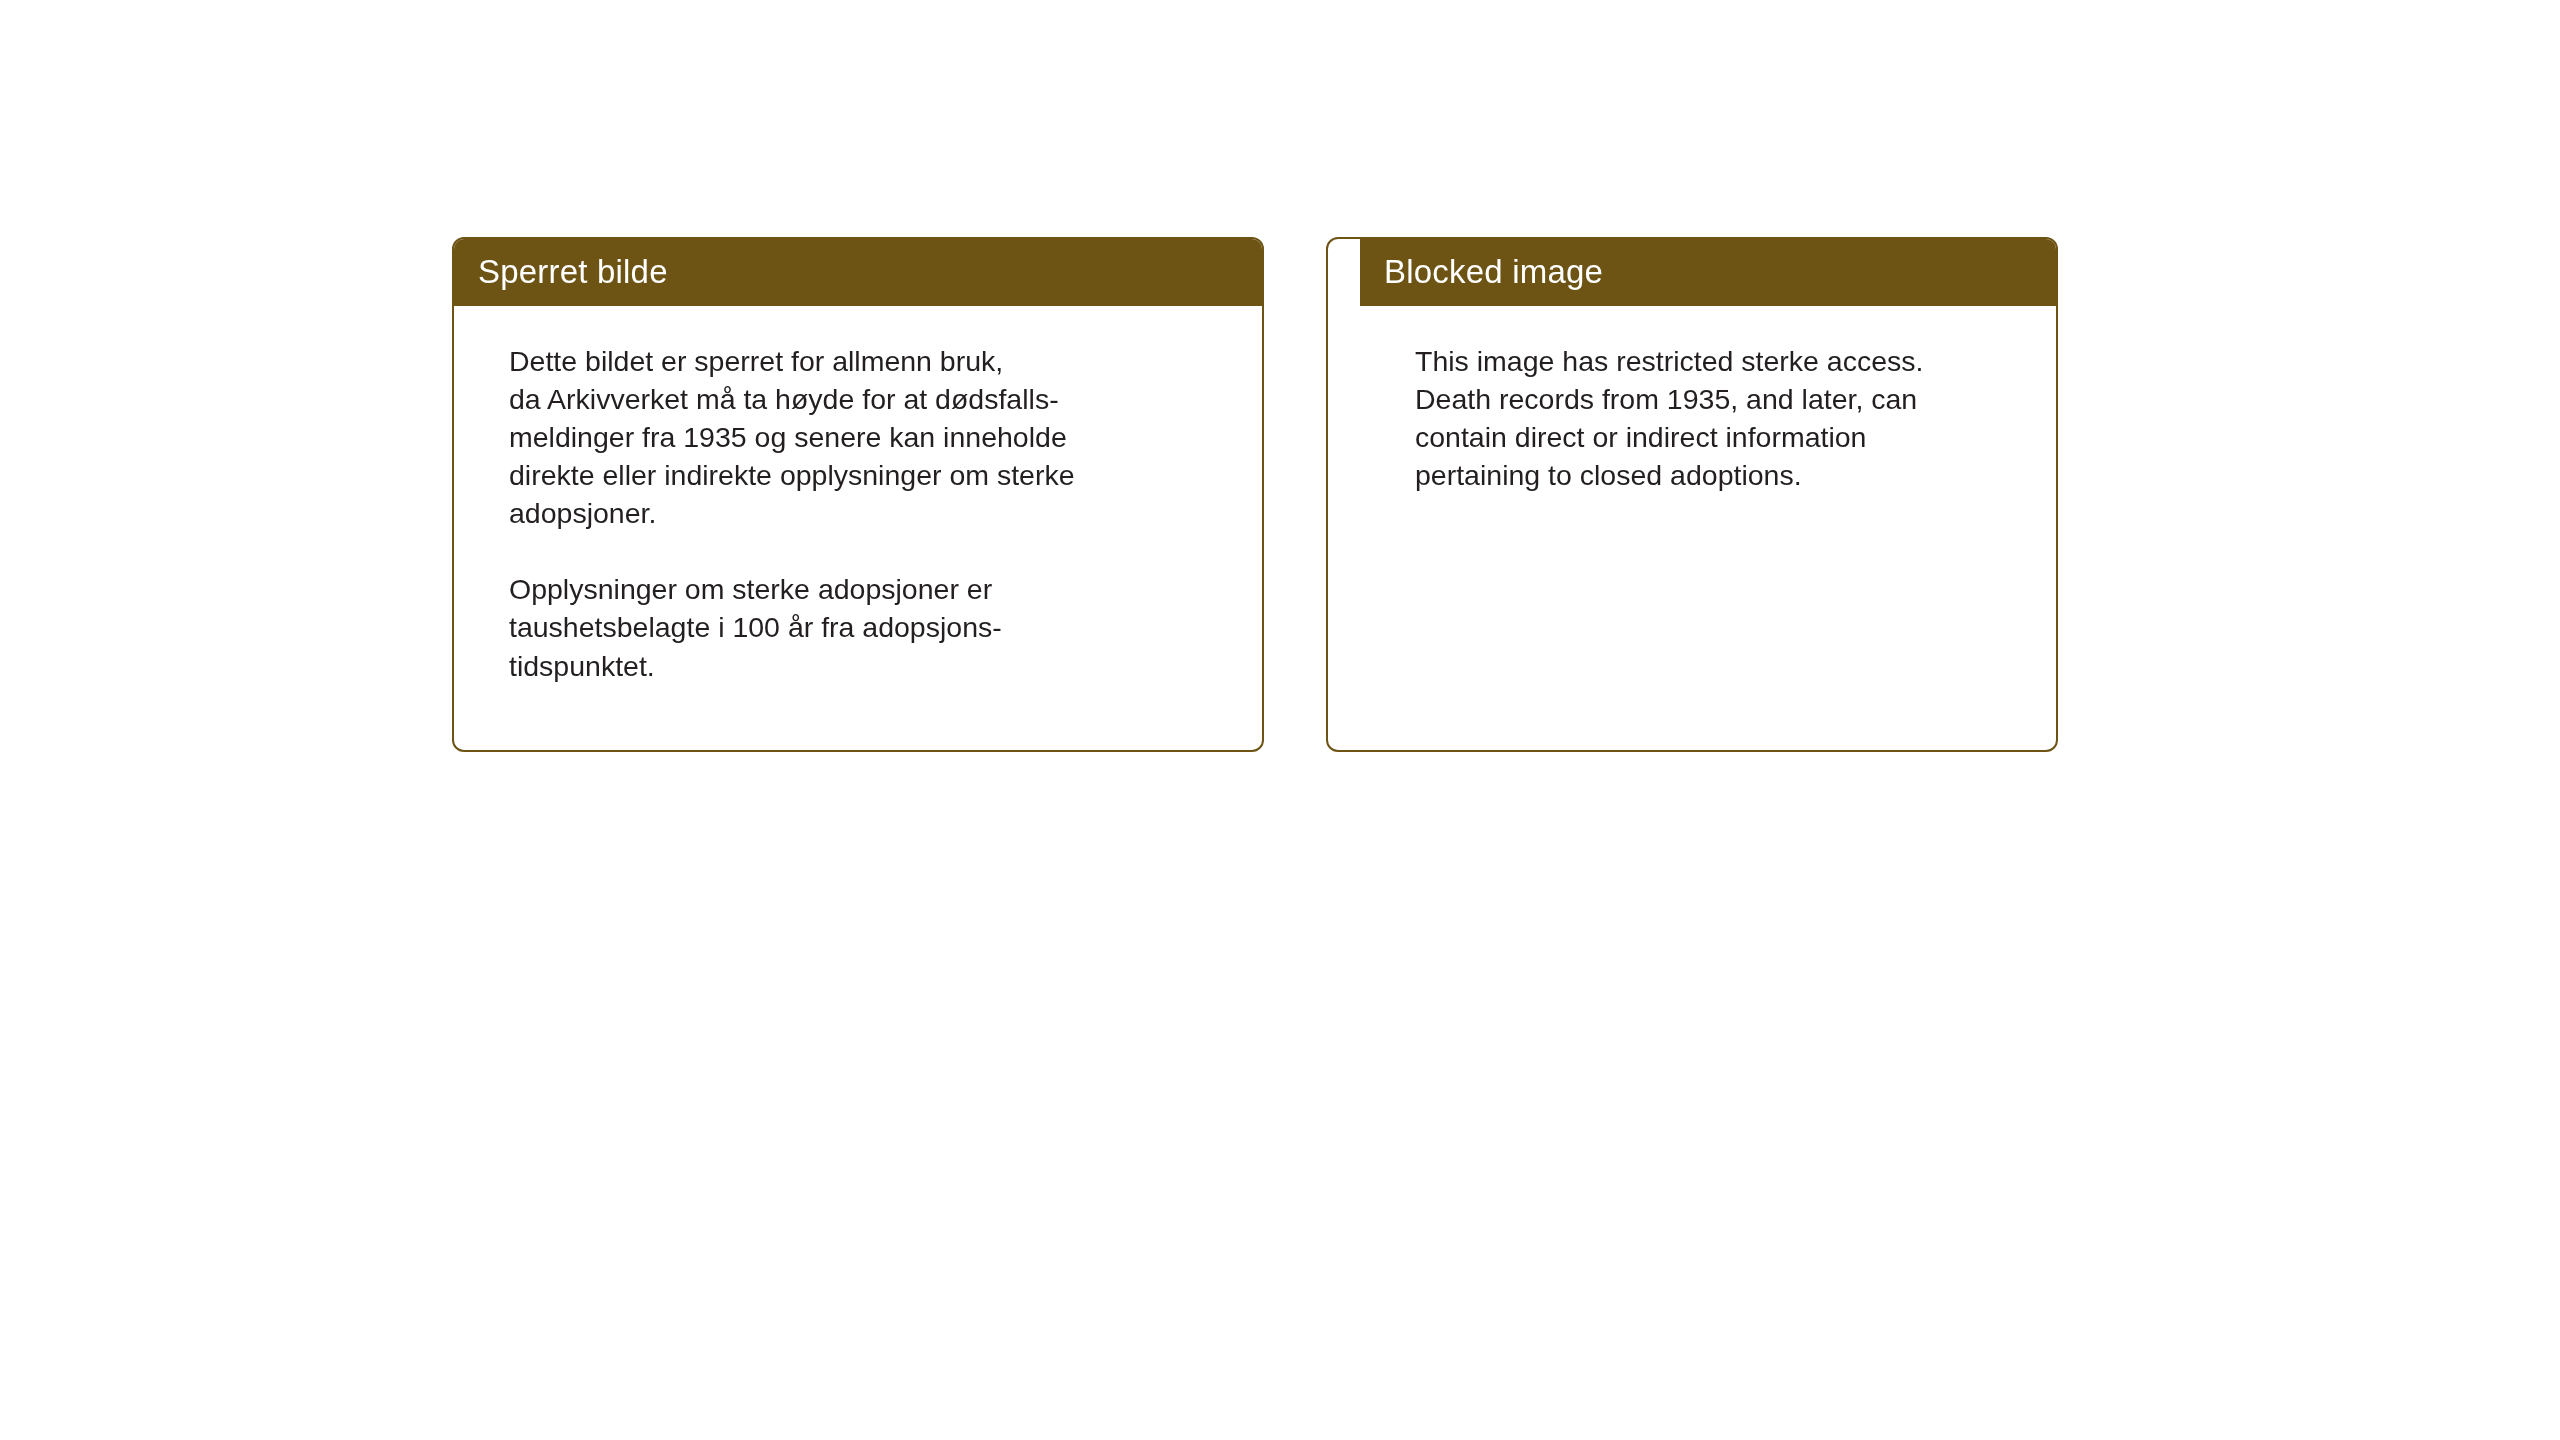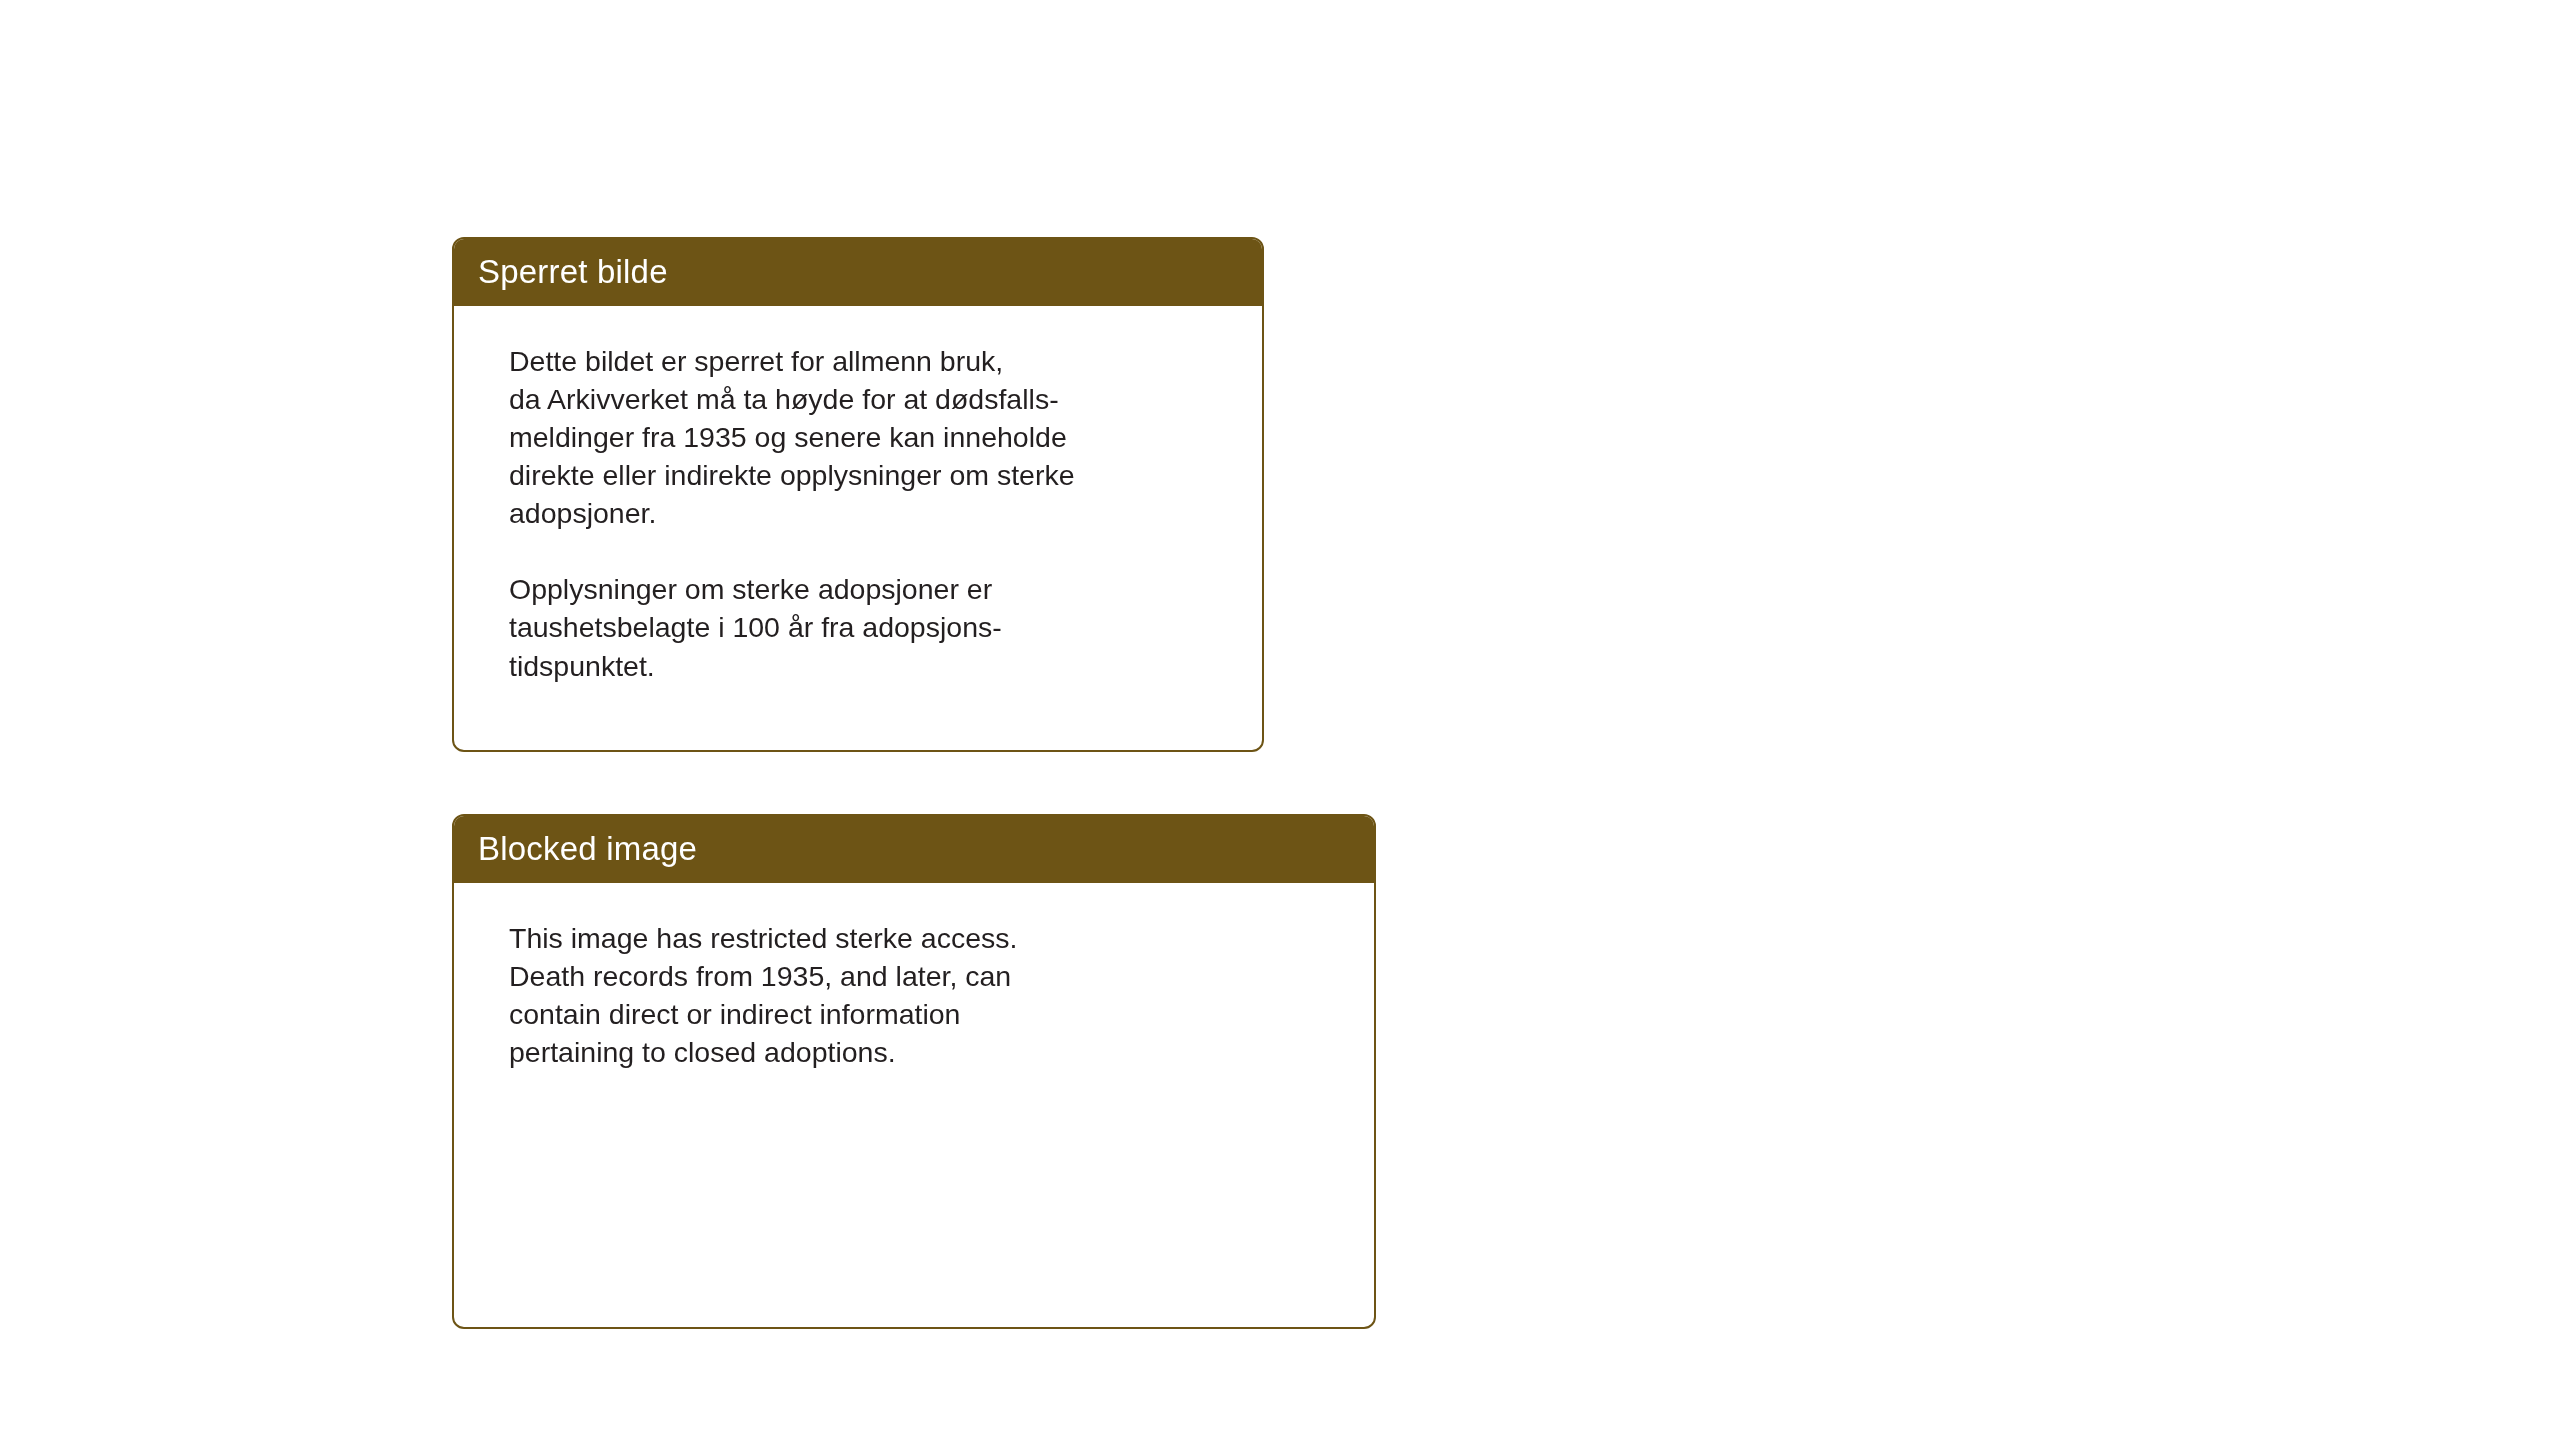--- a/index.html
+++ b/index.html
@@ -19,41 +19,42 @@
     position: relative;
     width: 2560px;
     height: 1440px;
   }
 
   .panels {
     position: absolute;
     left: 452px;
     top: 237px;
     display: flex;
-    flex-direction: column;
+    flex-direction: row;
     align-items: flex-start;
     gap: 62px;
   }
 
   .panel {
     background: #ffffff;
     border: 2px solid #6d5415;
     border-radius: 12px;
     box-sizing: border-box;
     overflow: hidden;
   }
 
   .panel-no {
     width: 812px;
     min-height: 515px;
   }
 
   .panel-en {
-    width: 924px;
+    width: 732px;
     min-height: 515px;
+    padding-left: 32px;
   }
 
   .panel-header {
     background: #6d5415;
     color: #ffffff;
     font-size: 33px;
     line-height: 1.2;
     padding: 13px 0 14px 24px;
     letter-spacing: 0.2px;
     font-weight: 400;

